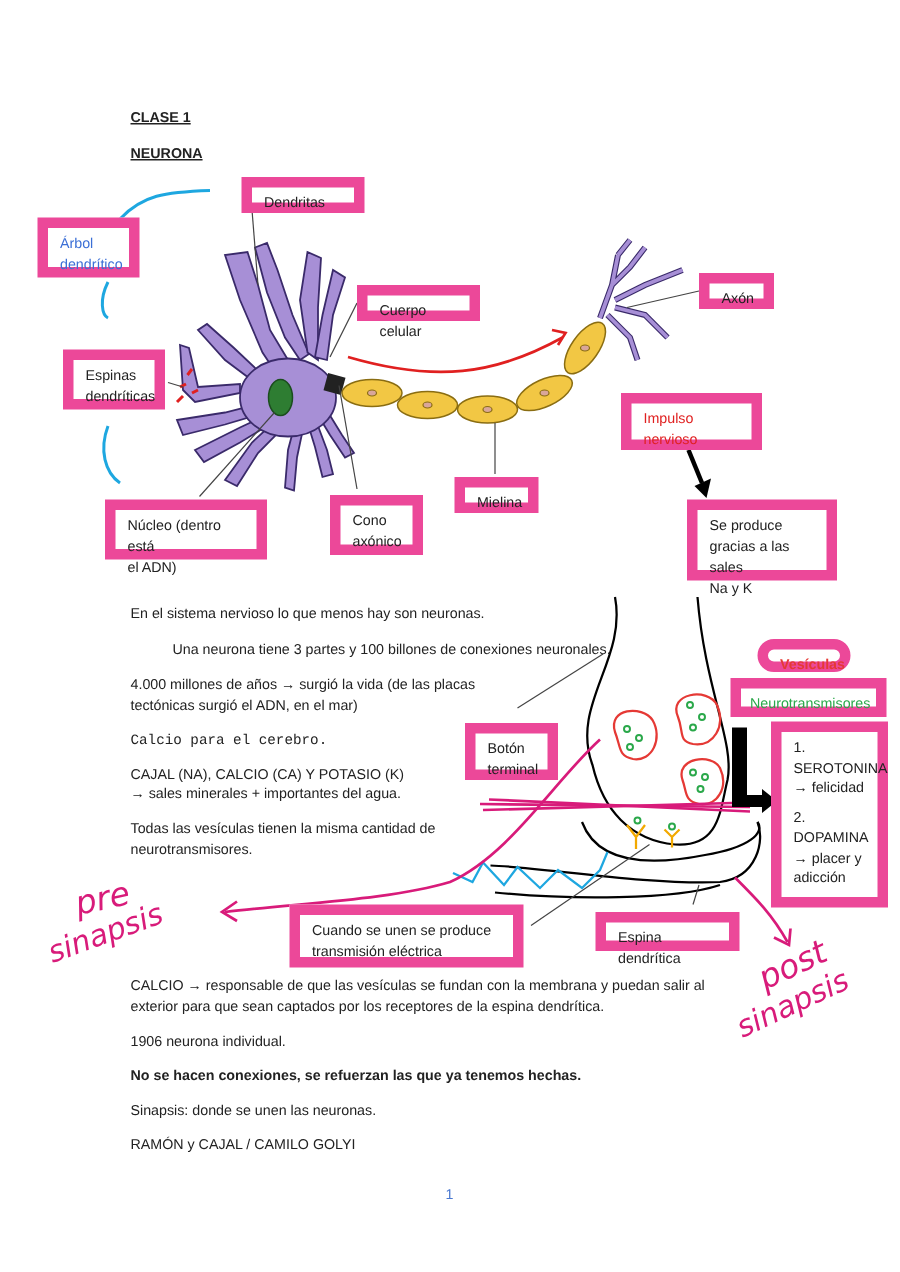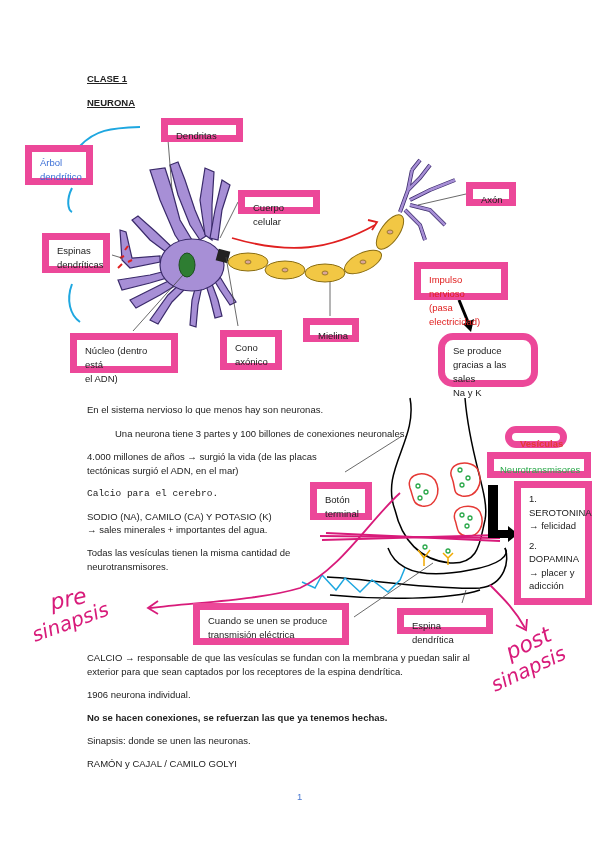--- a/index.html
+++ b/index.html
@@ -102,34 +102,33 @@
 </div>
 <div class="box" style="left:466px;top:182px;width:50px;height:24px;">
   <span>Axón</span>
 </div>
 <div class="box" style="left:42px;top:233px;width:68px;height:40px;">
   <div>Espinas</div>
   <div>dendríticas</div>
 </div>
 <div class="box" style="left:414px;top:262px;width:94px;height:38px;color:#e02020;">
   <div>Impulso nervioso</div>
-  <div>(pasa electricidad)</div>
 </div>
 <div class="box" style="left:70px;top:333px;width:108px;height:40px;">
   <div>Núcleo (dentro está</div>
   <div>el ADN)</div>
 </div>
 <div class="box" style="left:220px;top:330px;width:62px;height:40px;">
   <div>Cono</div>
   <div>axónico</div>
 </div>
 <div class="box" style="left:303px;top:318px;width:56px;height:24px;">
   <span>Mielina</span>
 </div>
-<div class="box" style="left:438px;top:333px;width:100px;height:54px;border-radius:15px;">
+<div class="box" style="left:458px;top:333px;width:100px;height:54px;">
   <div>Se produce</div>
   <div>gracias a las sales</div>
   <div>Na y K</div>
 </div>
 
 <svg class="layer" width="600" height="848">
 
   <path d="M410,398 C418,440 380,470 395,510 C402,540 420,560 450,563 C480,565 480,540 485,520 C490,495 470,460 465,398" stroke="#000" stroke-width="1.5" fill="none"></path>
 
   <path d="M388,548 C398,575 430,578 470,570 C500,565 510,555 505,548" stroke="#000" stroke-width="1.5" fill="none"></path>
@@ -216,21 +215,21 @@
 </div>
 <div class="box" style="left:397px;top:608px;width:96px;height:26px;">
   <span>Espina dendrítica</span>
 </div>
 
 <div class="abs txt" style="left:87px;top:403px;">En el sistema nervioso lo que menos hay son neuronas.</div>
 <div class="abs txt" style="left:87px;top:427px;margin-left:28px;">Una neurona tiene 3 partes y 100 billones de conexiones neuronales.</div>
 <div class="abs txt" style="left:87px;top:450px;">4.000 millones de años → surgió la vida (de las placas</div>
 <div class="abs txt" style="left:87px;top:464px;">tectónicas surgió el ADN, en el mar)</div>
 <div class="abs txt" style="left:87px;top:487px;font-family:Liberation Mono, monospace;">Calcio para el cerebro.</div>
-<div class="abs txt" style="left:87px;top:510px;">SODIO (NA), CAMILO (CA) Y POTASIO (K)</div>
+<div class="abs txt" style="left:87px;top:510px;">CAJAL (NA), CALCIO (CA) Y POTASIO (K)</div>
 <div class="abs txt" style="left:87px;top:523px;">→ sales minerales + importantes del agua.</div>
 <div class="abs txt" style="left:87px;top:546px;text-align:center;">Todas las vesículas tienen la misma cantidad de</div>
 <div class="abs txt" style="left:87px;top:560px;">neurotransmisores.</div>
 
 <div class="abs txt" style="left:87px;top:651px;">CALCIO → responsable de que las vesículas se fundan con la membrana y puedan salir al</div>
 <div class="abs txt" style="left:87px;top:665px;">exterior para que sean captados por los receptores de la espina dendrítica.</div>
 <div class="abs txt" style="left:87px;top:688px;">1906 neurona individual.</div>
 <div class="abs txt bold" style="left:87px;top:711px;">No se hacen conexiones, se refuerzan las que ya tenemos hechas.</div>
 <div class="abs txt" style="left:87px;top:734px;">Sinapsis: donde se unen las neuronas.</div>
 <div class="abs txt" style="left:87px;top:757px;">RAMÓN y CAJAL / CAMILO GOLYI</div>

